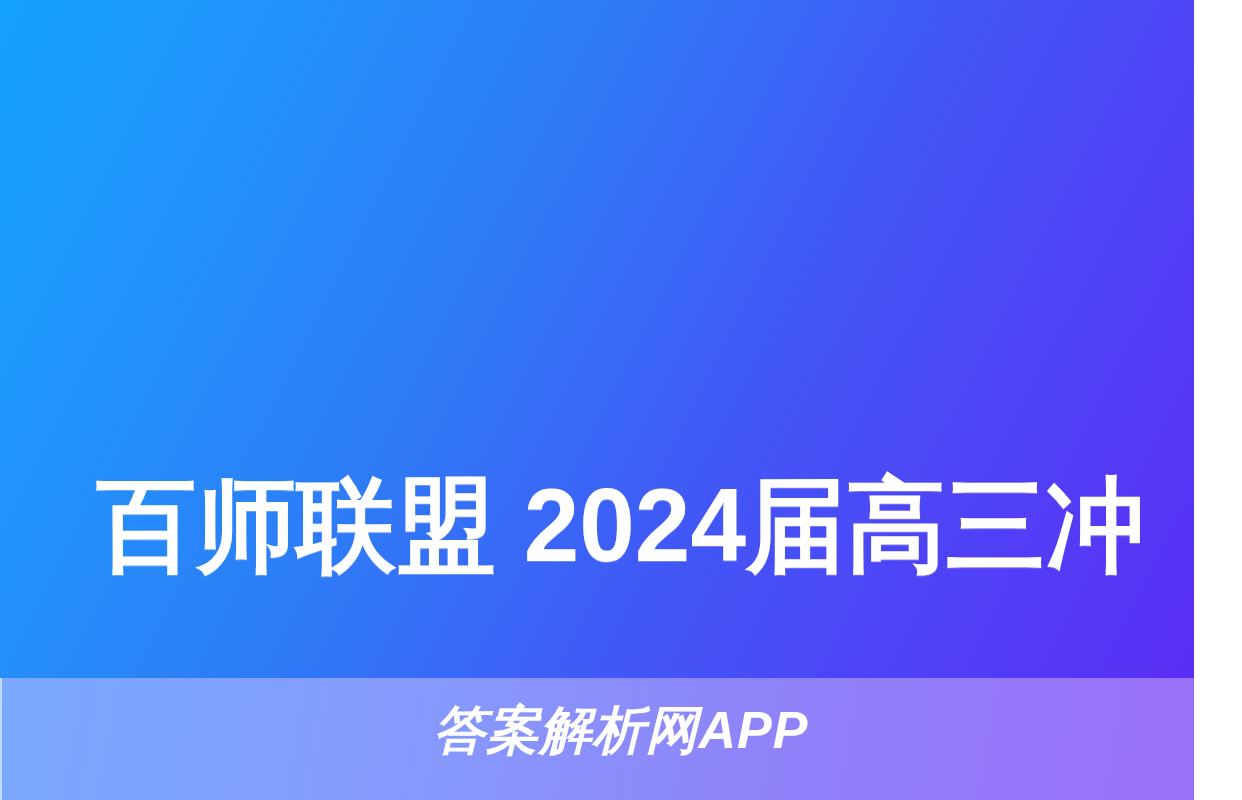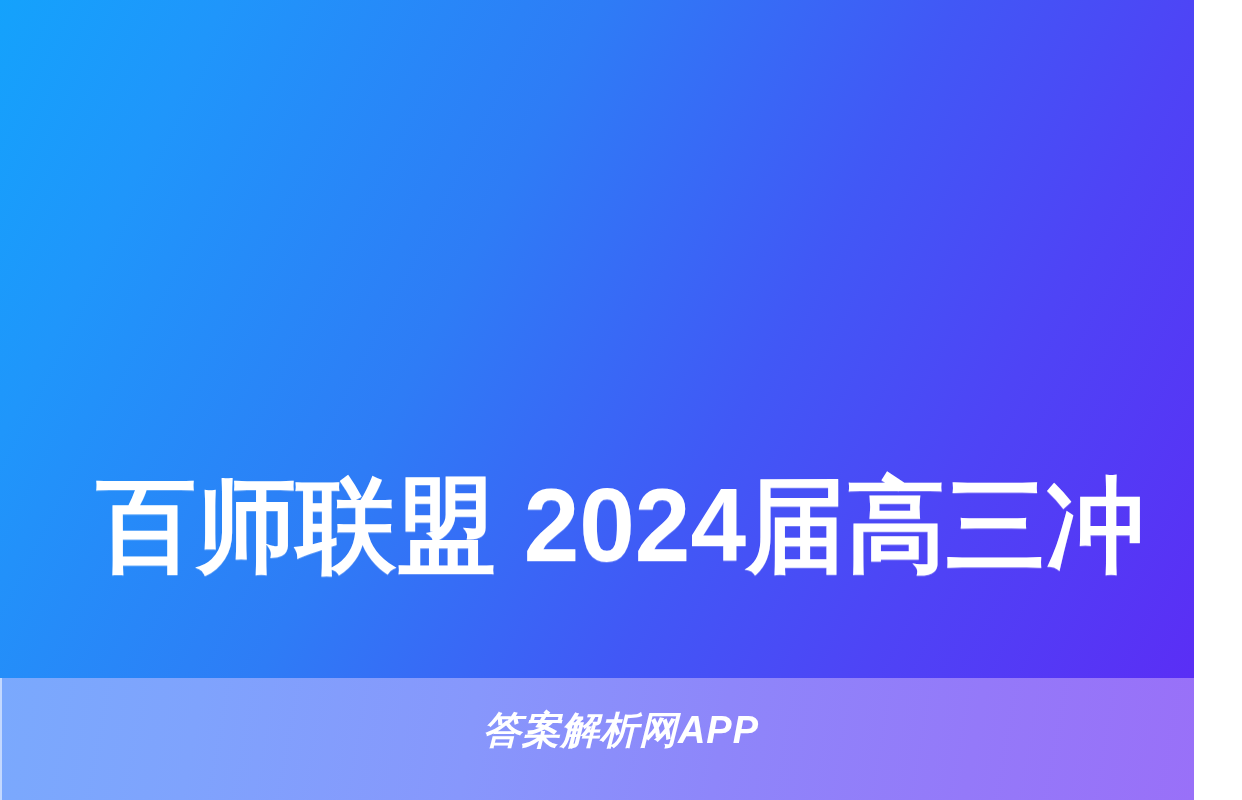--- a/index.html
+++ b/index.html
@@ -93,21 +93,21 @@
   }
 
   
   .watermark {
     position: absolute;
     left: 0;
     top: 700px;
     width: 1242px;
     text-align: center;
     color: #ffffff;
-    font-size: 38px;
+    font-size: 52px;
     line-height: 60px;
     font-weight: 700;
     font-style: italic;
     letter-spacing: 1px;
   }
 </style>
 </head>
 <body>
 
 <div class="poster">

